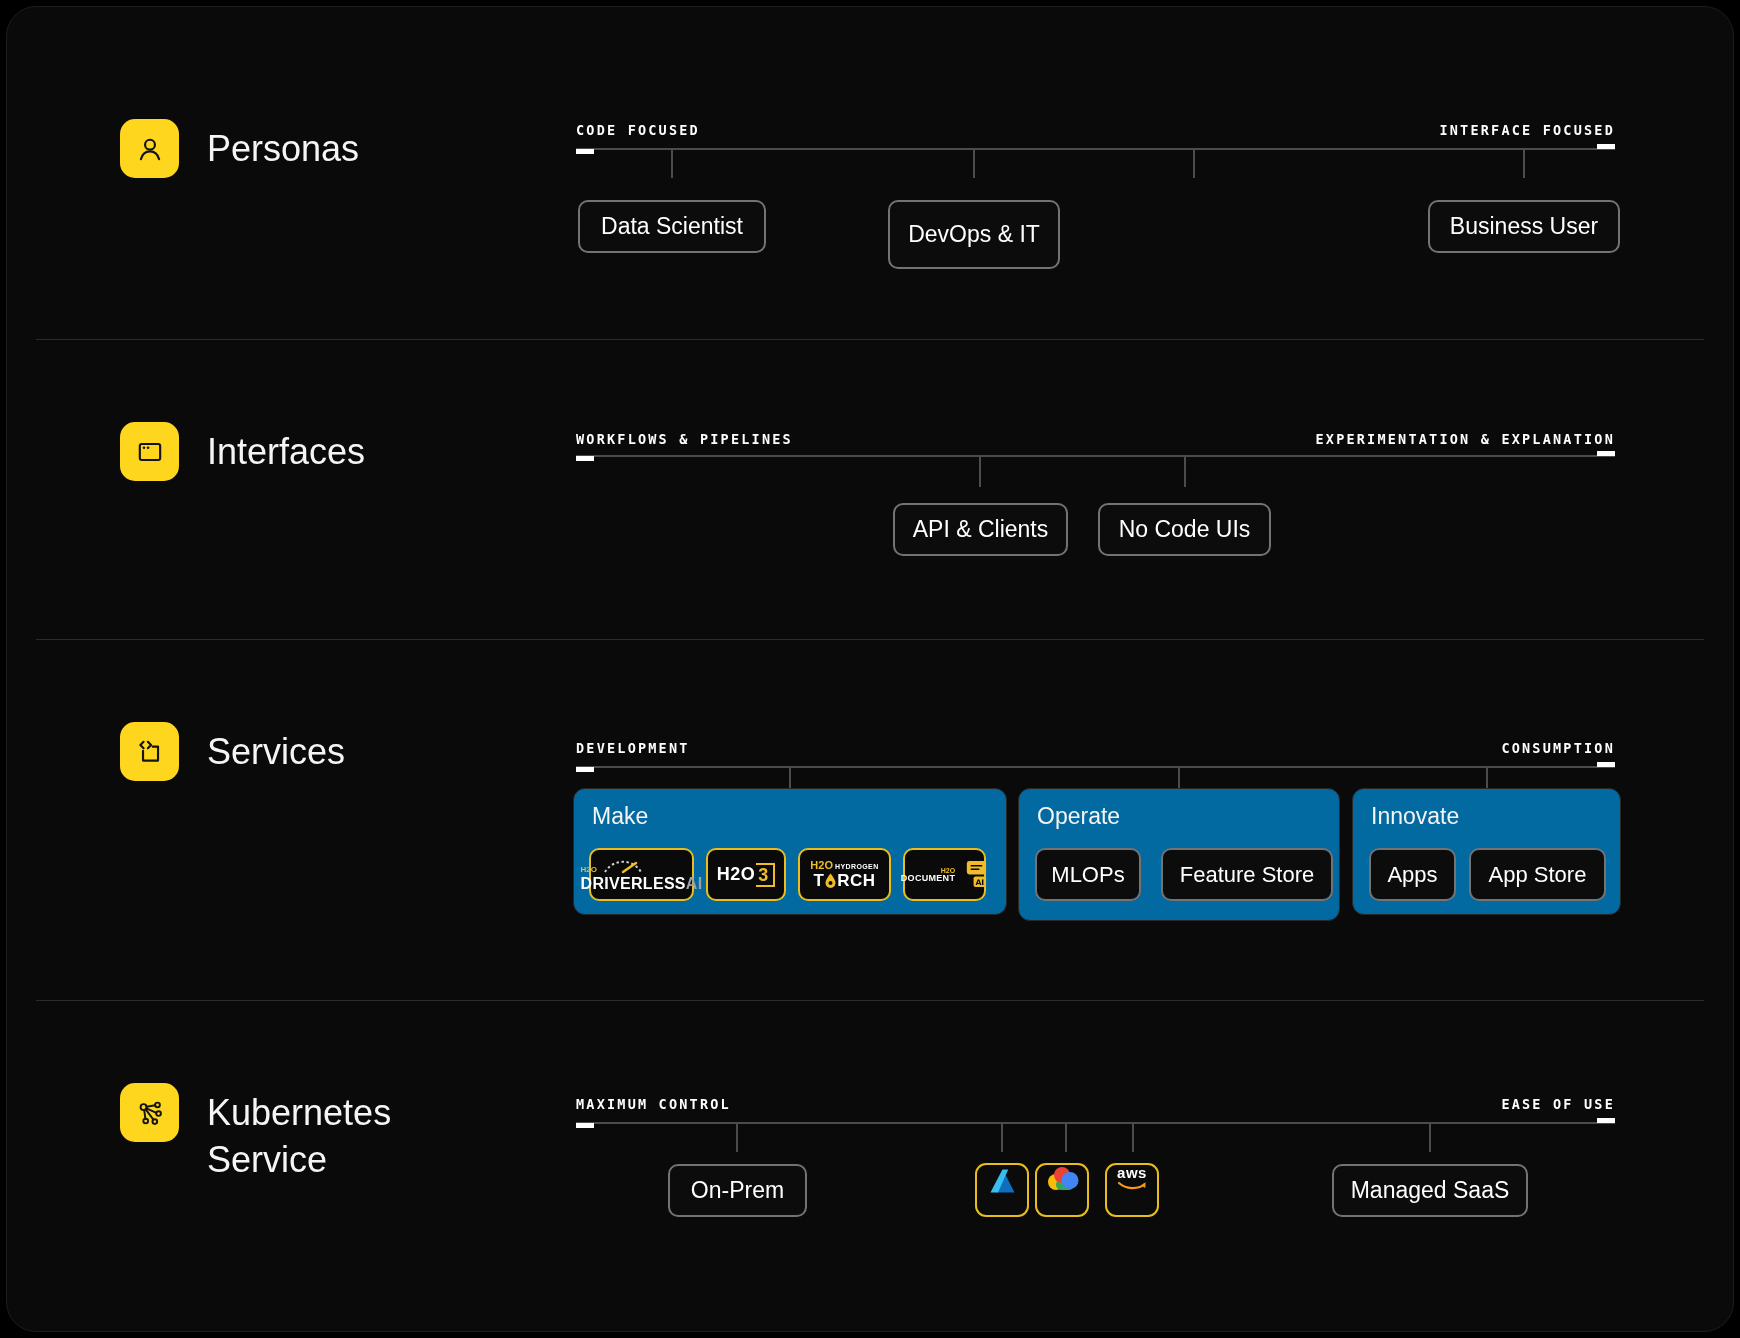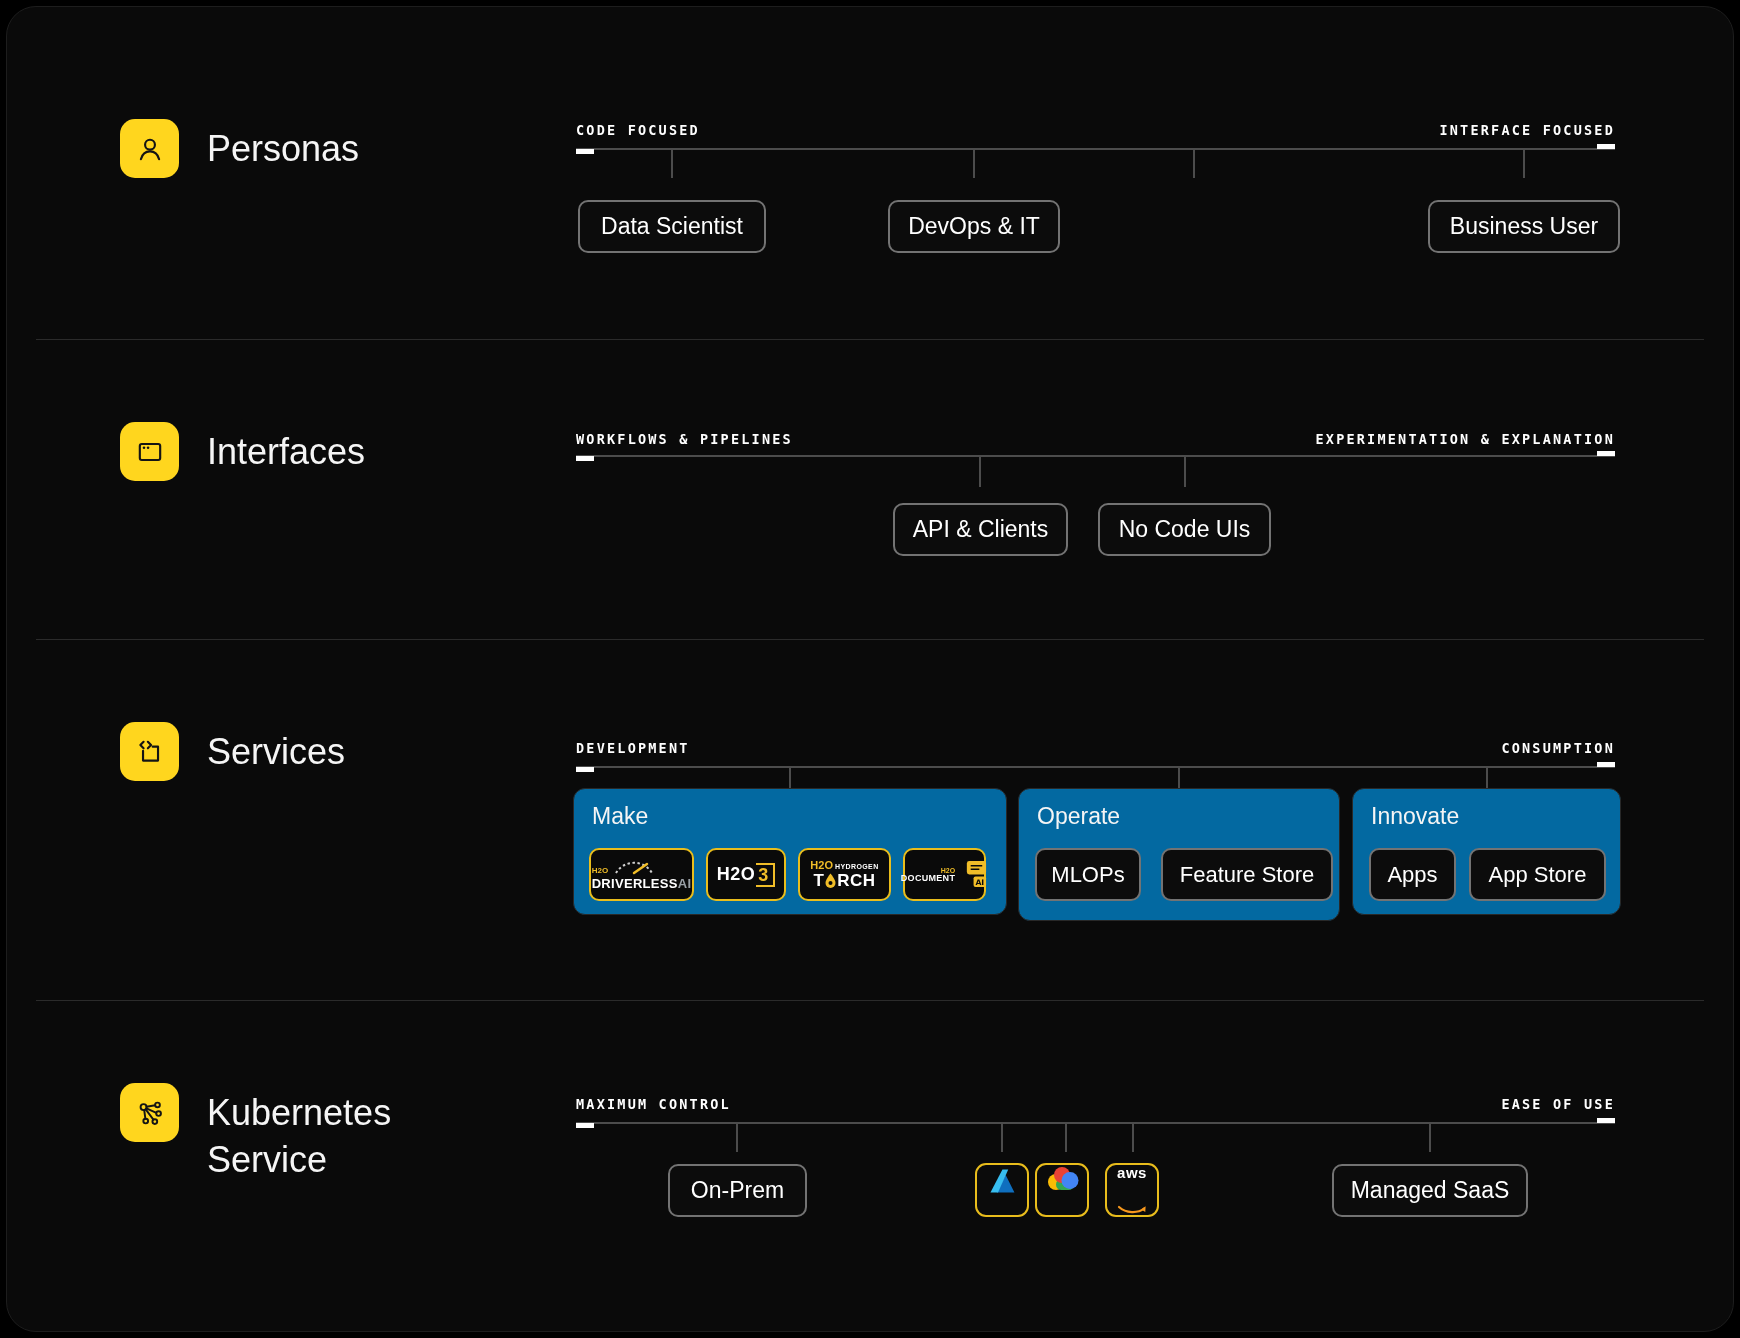--- a/index.html
+++ b/index.html
@@ -18,26 +18,26 @@
   .divider{height:1px;background:#2b2b2b;left:36px;width:1668px;}
   .pill{background:#0c0c0c;border:2px solid #737373;border-radius:10px;color:#fff;
         display:flex;align-items:center;justify-content:center;font-size:23px;font-weight:500;
         box-sizing:border-box;white-space:nowrap;}
   .panel{background:#0369a1;border:1px solid #282828;border-radius:12px;box-sizing:border-box;}
   .panel-title{color:#f5f5f5;font-size:23px;font-weight:500;}
   .panel .pill{font-size:22px;}
   .chip{background:#0a0a0a;border:2px solid #e9bd1c;border-radius:10px;box-sizing:border-box;
         display:flex;align-items:center;justify-content:center;}
   .cloud{width:54px;height:54px;border:2px solid #e9bd1c;border-radius:11px;background:#0b0b0b;
-         box-sizing:border-box;display:flex;flex-direction:column;align-items:center;justify-content:space-between;}
+         box-sizing:border-box;display:flex;flex-direction:column;align-items:center;justify-content:flex-start;}
   
   .ylw{color:#f0bd28;}
   .dv-top{display:flex;align-items:flex-end;gap:3px;}
   .dv-h2o{font-size:8px;font-weight:700;line-height:1;}
-  .dv-bottom{margin-top:2px;font-size:13px;font-weight:700;color:#fff;line-height:1;letter-spacing:.3px;}
+  .dv-bottom{margin-top:2px;font-size:16px;font-weight:700;color:#fff;line-height:1;letter-spacing:.3px;}
   .dv-ai{color:#9aa0a6;font-weight:700;}
   .h3-wrap{display:flex;align-items:center;}
   .h3-h2o{color:#fff;font-size:18px;font-weight:700;letter-spacing:.5px;}
   .h3-box{color:#f0bd28;font-size:18px;font-weight:700;border:2.5px solid #f0bd28;border-left:none;
           padding:1px 5px 1px 2px;margin-left:1px;line-height:1;}
   .tr-line1{display:flex;align-items:baseline;gap:2px;line-height:1;}
   .tr-h2o{font-size:11px;font-weight:700;}
   .tr-sub{color:#fff;font-size:7px;font-weight:700;letter-spacing:.4px;}
   .tr-line2{display:flex;align-items:center;color:#fff;font-size:17px;font-weight:800;letter-spacing:.5px;line-height:1;margin-top:1px;}
   .dc-wrap{display:flex;align-items:center;gap:8px;justify-content:flex-end;}
@@ -64,21 +64,21 @@
   <div class="abs mono" style="right:125px;top:122px">INTERFACE FOCUSED</div>
   <div class="abs hline" style="left:576px;top:148px;width:1039px"></div>
   <div class="abs cap" style="left:576px;top:149px"></div>
   <div class="abs cap" style="left:1597px;top:144px"></div>
   <div class="abs tick" style="left:671px;top:150px;height:28px"></div>
   <div class="abs tick" style="left:973px;top:150px;height:28px"></div>
   <div class="abs tick" style="left:1193px;top:150px;height:28px"></div>
   <div class="abs tick" style="left:1523px;top:150px;height:28px"></div>
 
   <div class="abs pill" style="left:578px;top:200px;width:188px;height:53px">Data Scientist</div>
-  <div class="abs pill" style="left:888px;top:200px;width:172px;height:53px">DevOps &amp; IT</div>
+  <div class="abs pill" style="left:888px;top:200px;width:172px;height:69px">DevOps &amp; IT</div>
   <div class="abs pill" style="left:1428px;top:200px;width:192px;height:53px">Business User</div>
 
   <div class="abs divider" style="top:339px"></div>
 
   <div class="abs tile" style="left:120px;top:422px">
     <svg width="30" height="30" viewBox="0 0 28 28" fill="none" stroke="#141414" stroke-width="2">
       <rect x="4.5" y="6.5" width="19" height="15" rx="1.8"></rect>
       <circle cx="8.4" cy="10" r="1.2" fill="#141414" stroke="none"></circle>
       <circle cx="12.2" cy="10" r="1.2" fill="#141414" stroke="none"></circle>
     </svg>

